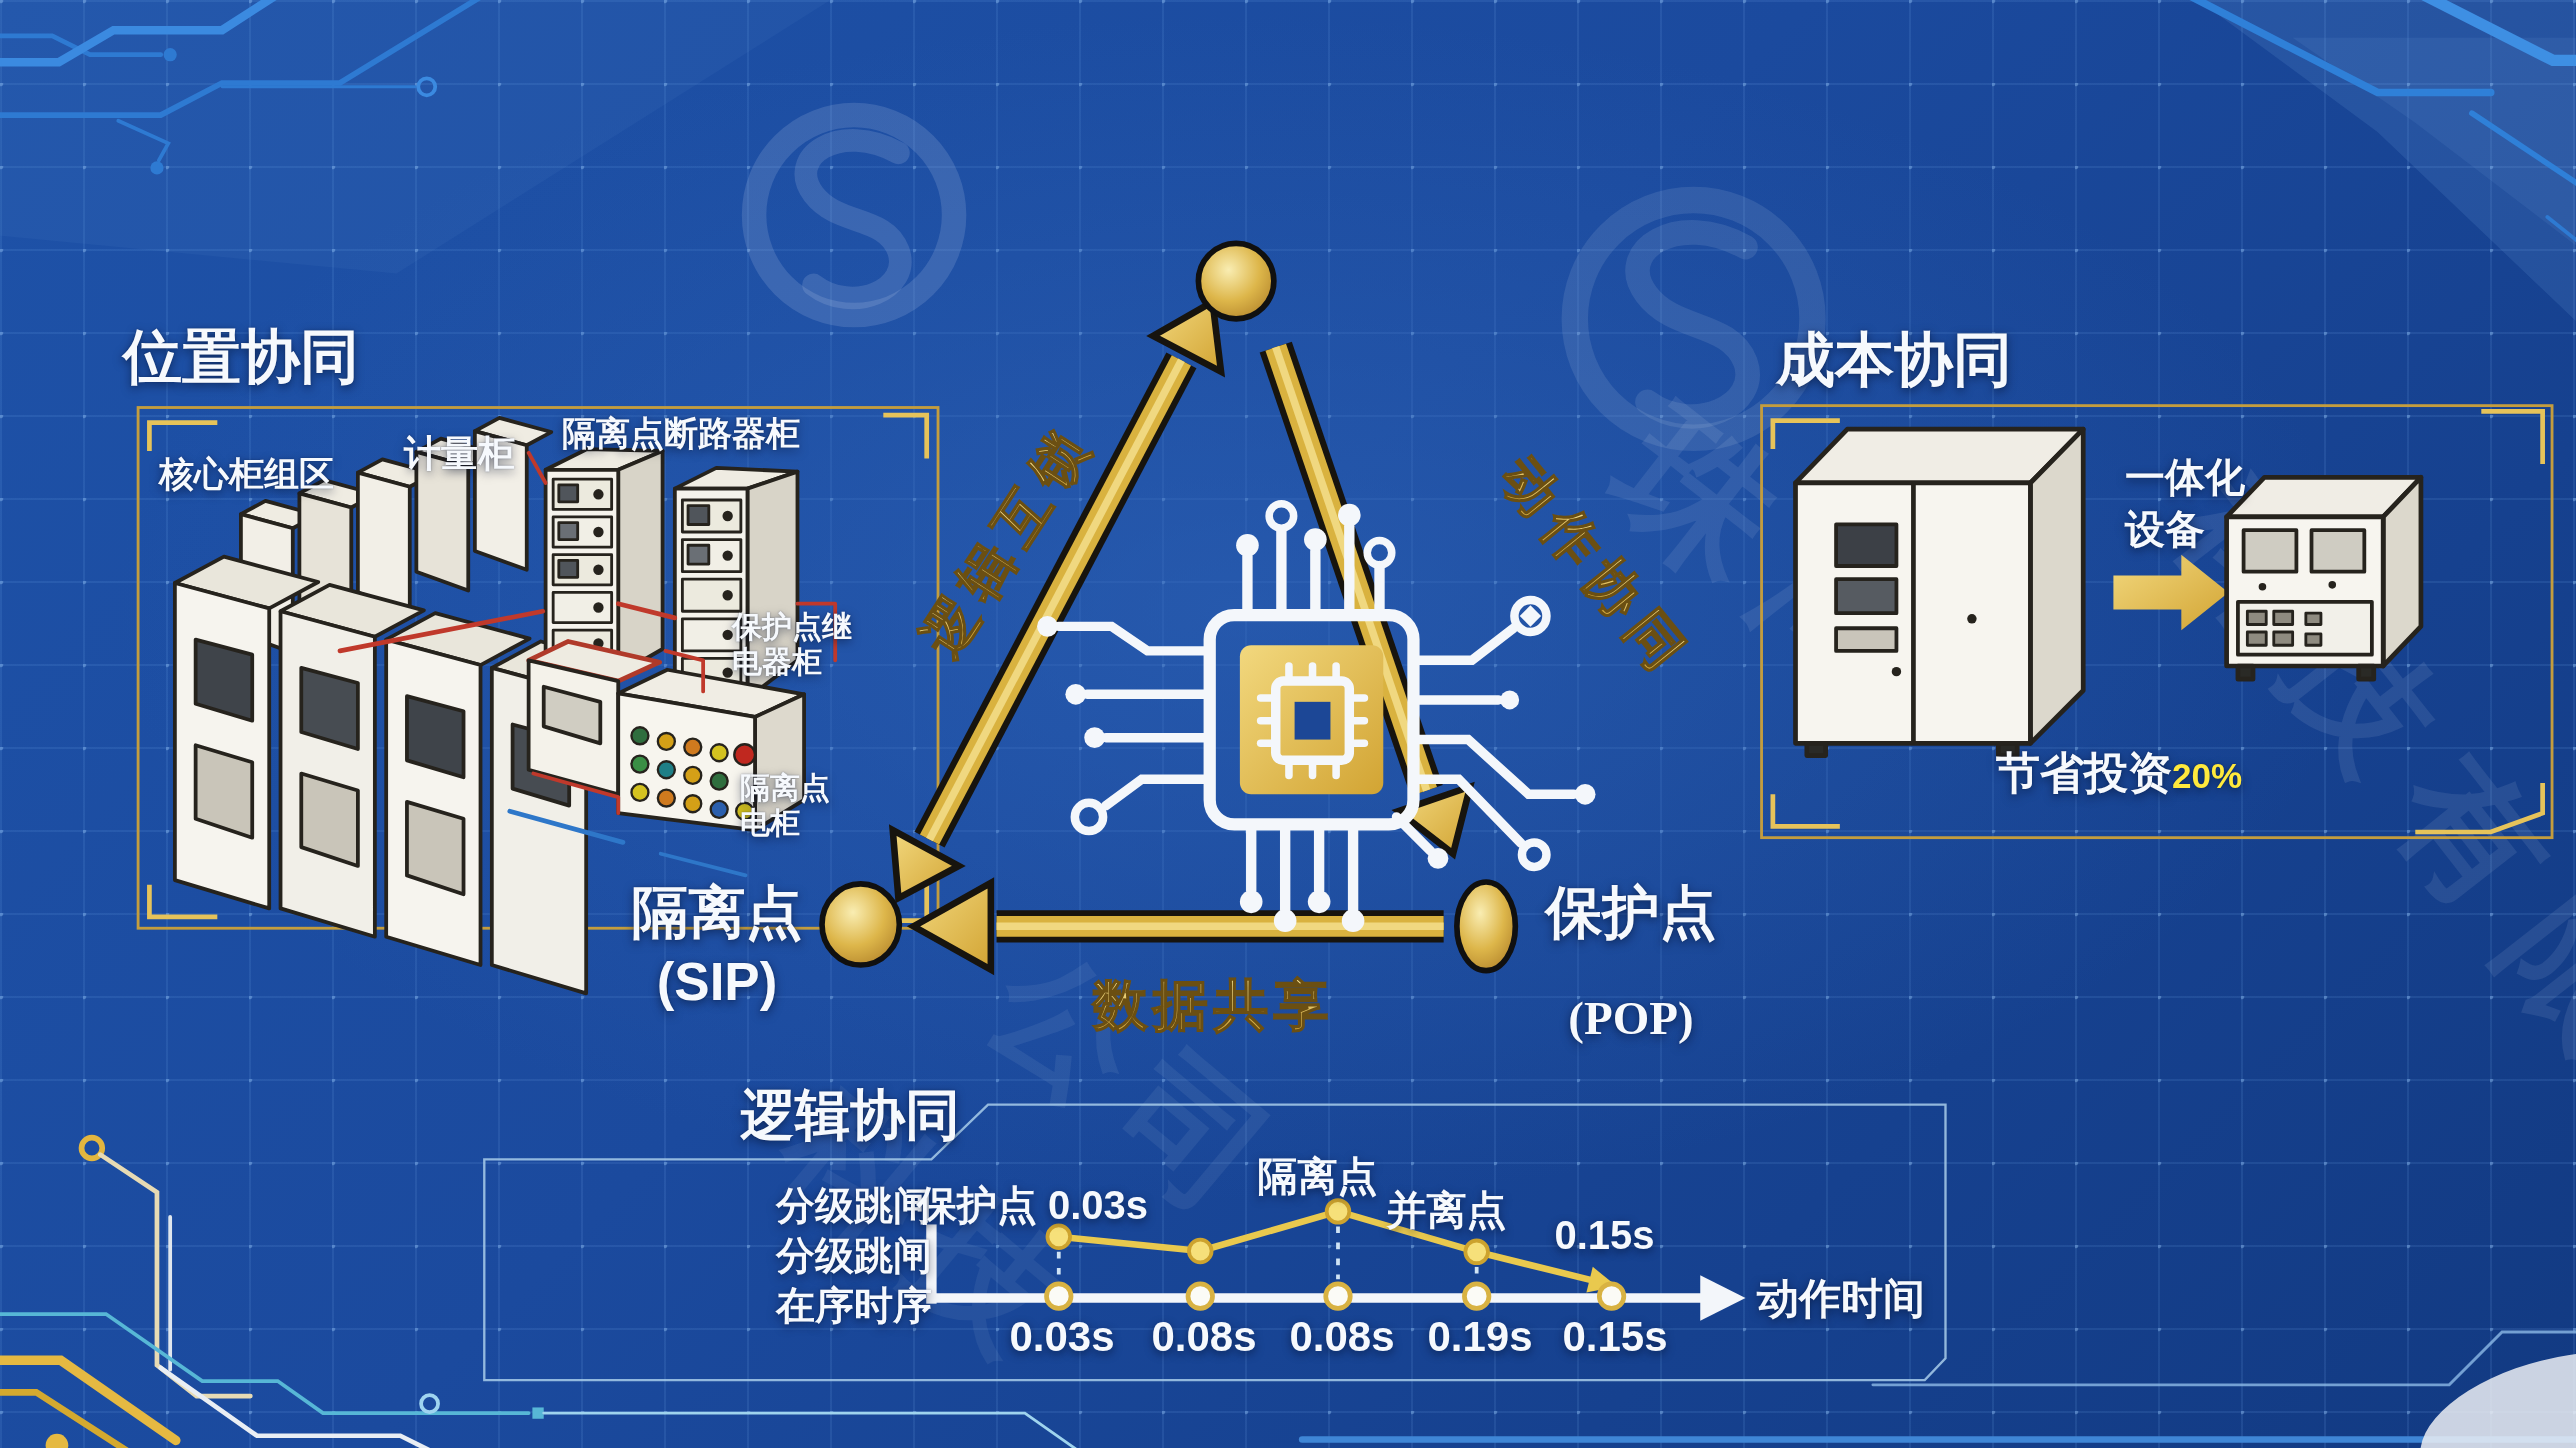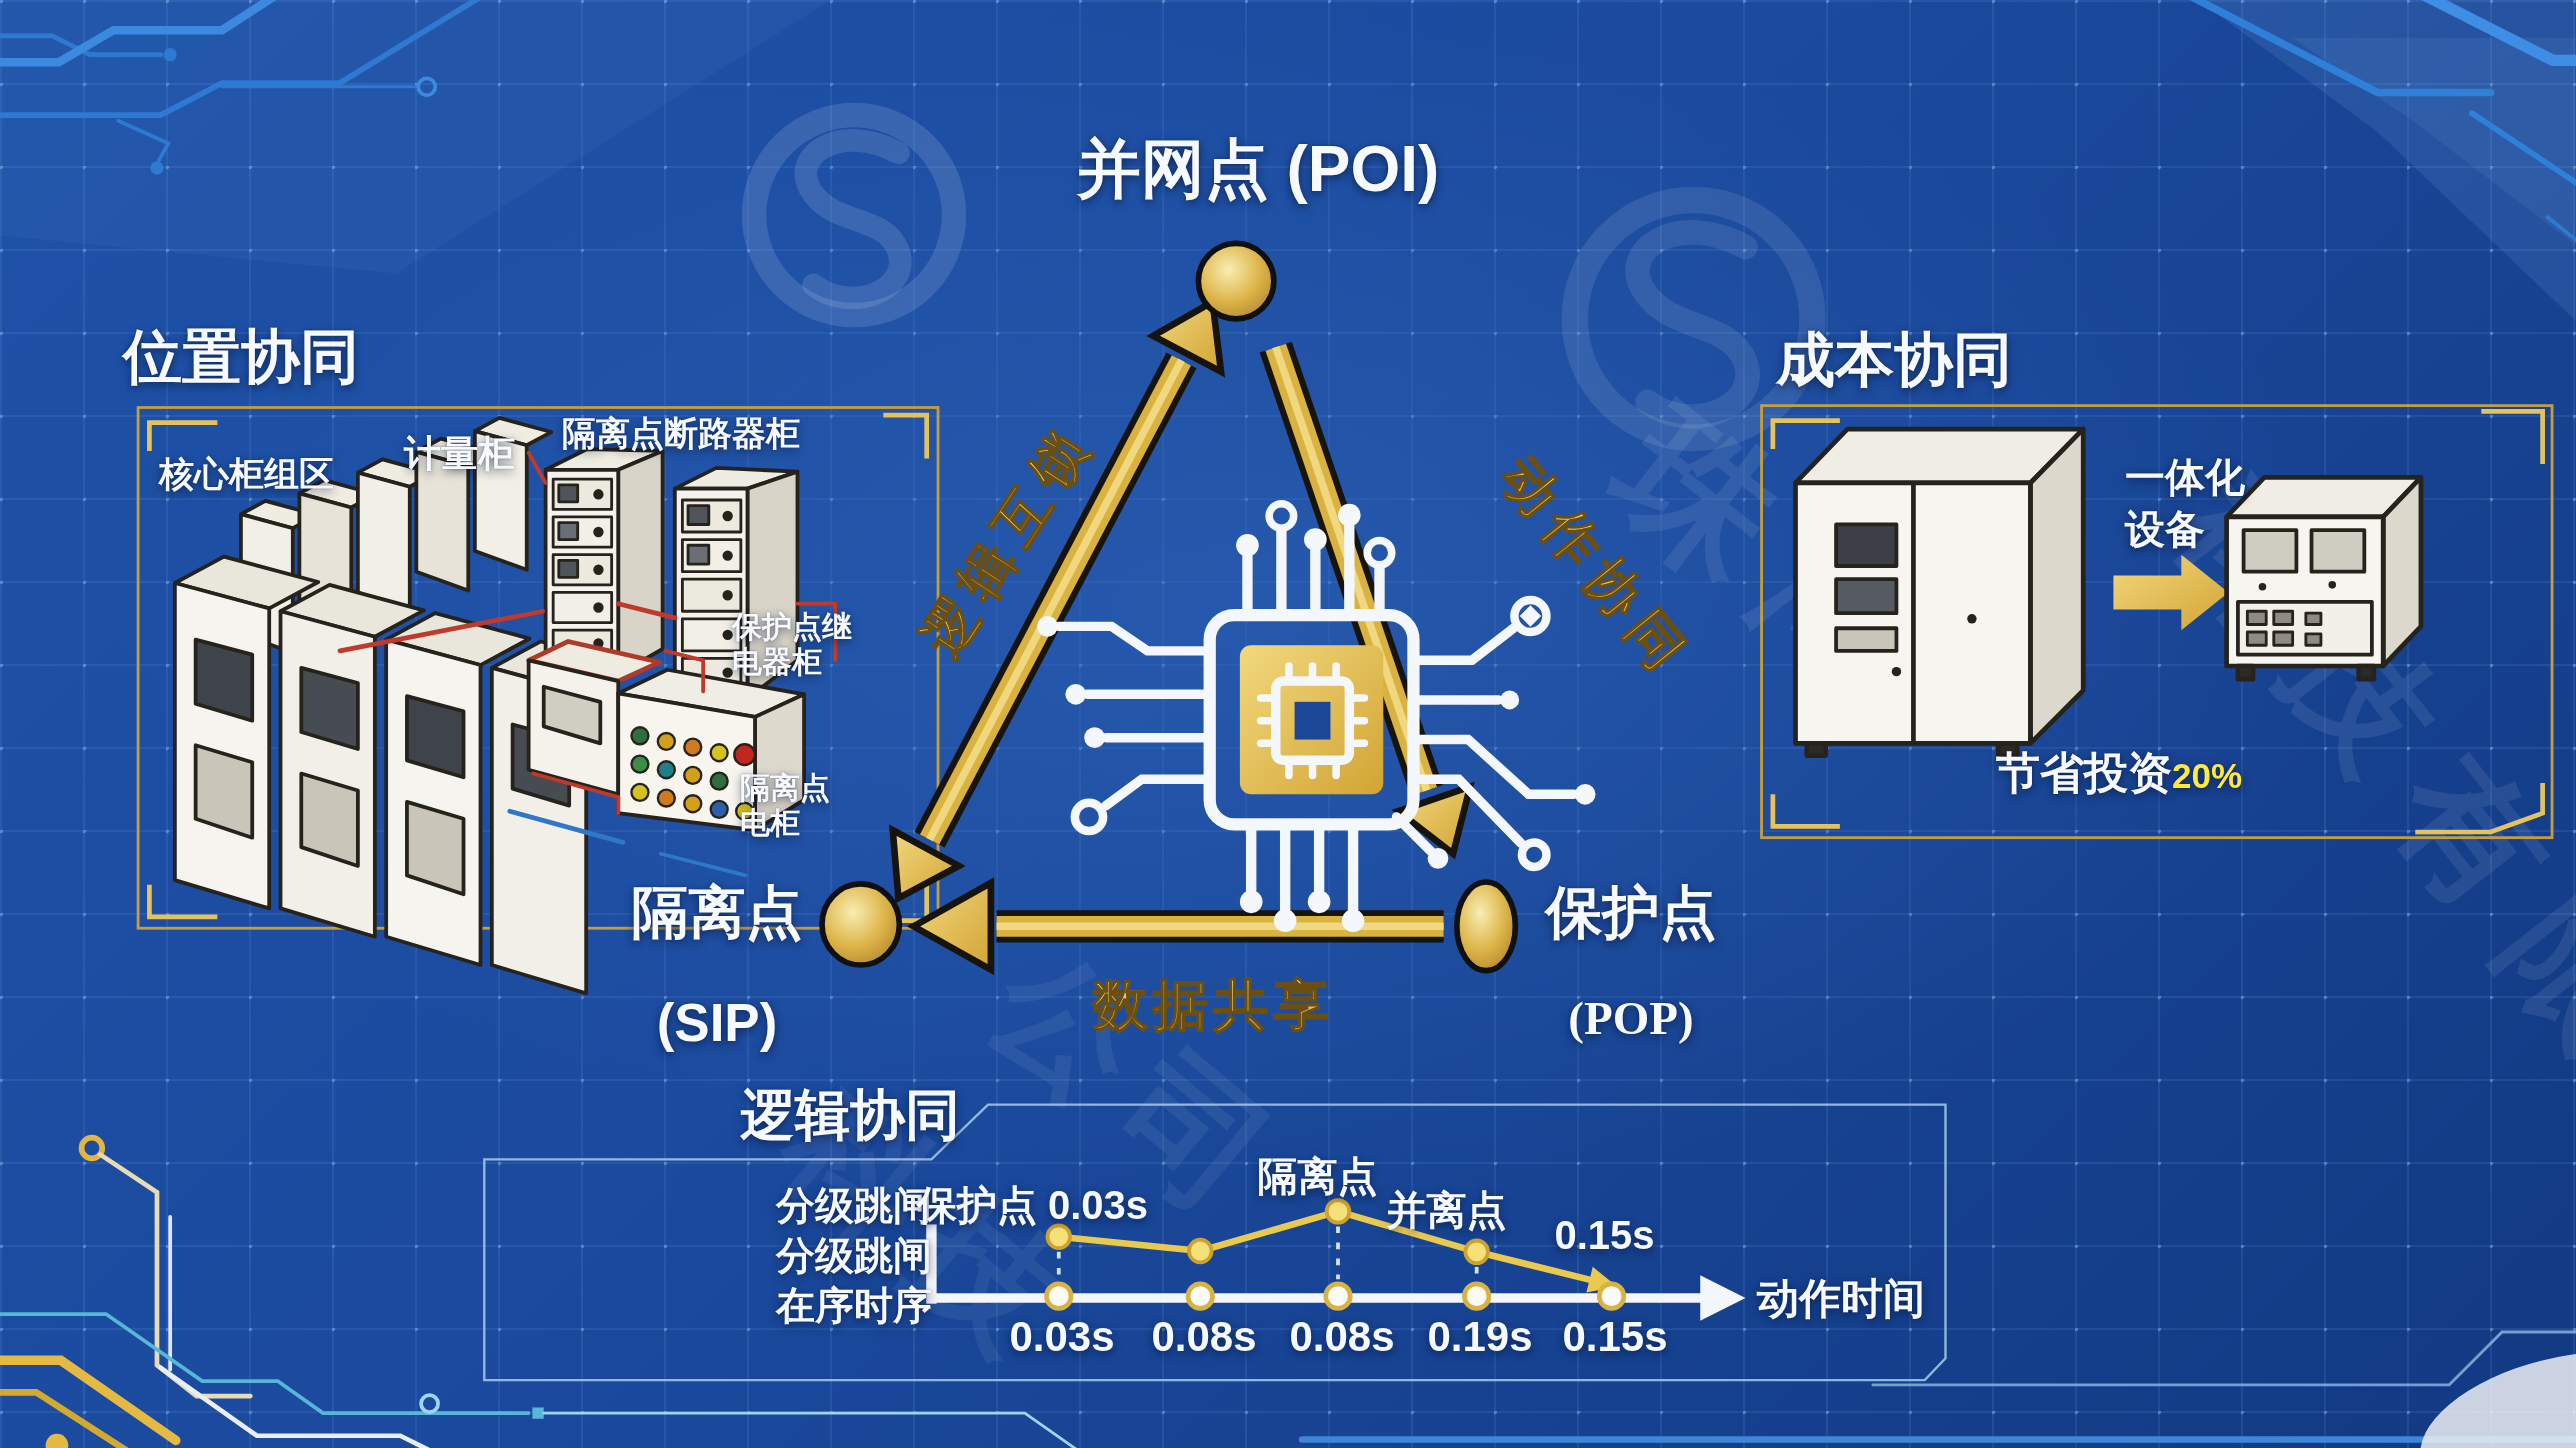--- a/index.html
+++ b/index.html
@@ -392,24 +392,23 @@
         <circle cx="1418" cy="1374" r="13" fill="#fbfbf6" stroke="#d8b242" stroke-width="5"></circle>
         <circle cx="1565" cy="1374" r="13" fill="#fbfbf6" stroke="#d8b242" stroke-width="5"></circle>
         <circle cx="1708" cy="1374" r="13" fill="#fbfbf6" stroke="#d8b242" stroke-width="5"></circle>
         <circle cx="1122" cy="1311.08" r="12" fill="#f6e07a" stroke="#cda32e" stroke-width="4"></circle>
         <circle cx="1272" cy="1326.2" r="12" fill="#f6e07a" stroke="#cda32e" stroke-width="4"></circle>
         <circle cx="1418" cy="1284.2" r="12" fill="#f6e07a" stroke="#cda32e" stroke-width="4"></circle>
         <circle cx="1565" cy="1327.04" r="12" fill="#f6e07a" stroke="#cda32e" stroke-width="4"></circle>
       </g>
 </svg>
 
-<div class="lbl ctr" style="left:975px;top:132px;width:566px;font-size:64px;">并网点 (POI)</div>
 
 <div class="lbl ctr" style="left:618px;top:879px;width:198px;font-size:57px;">隔离点</div>
-<div class="lbl ctr" style="left:618px;top:951px;width:198px;font-size:53px;margin-top:41px;">(SIP)</div>
+<div class="lbl ctr" style="left:618px;top:951px;width:198px;font-size:53px;">(SIP)</div>
 
 <div class="lbl ctr" style="left:1527px;top:879px;width:208px;font-size:57px;">保护点</div>
 <div class="lbl ctr" style="left:1527px;top:991px;width:208px;font-size:47px;font-family:Liberation Serif, serif;">(POP)</div>
 
 <div class="lbl" style="left:123px;top:323px;font-size:59px;">位置协同</div>
 <div class="lbl" style="left:159px;top:453px;font-size:35px;">核心柜组区</div>
 <div class="lbl" style="left:404px;top:432px;font-size:37px;">计量柜</div>
 <div class="lbl" style="left:562px;top:413px;font-size:34px;">隔离点断路器柜</div>
 <div class="lbl" style="left:732px;top:609px;font-size:30px;">
   <div>保护点继</div>

